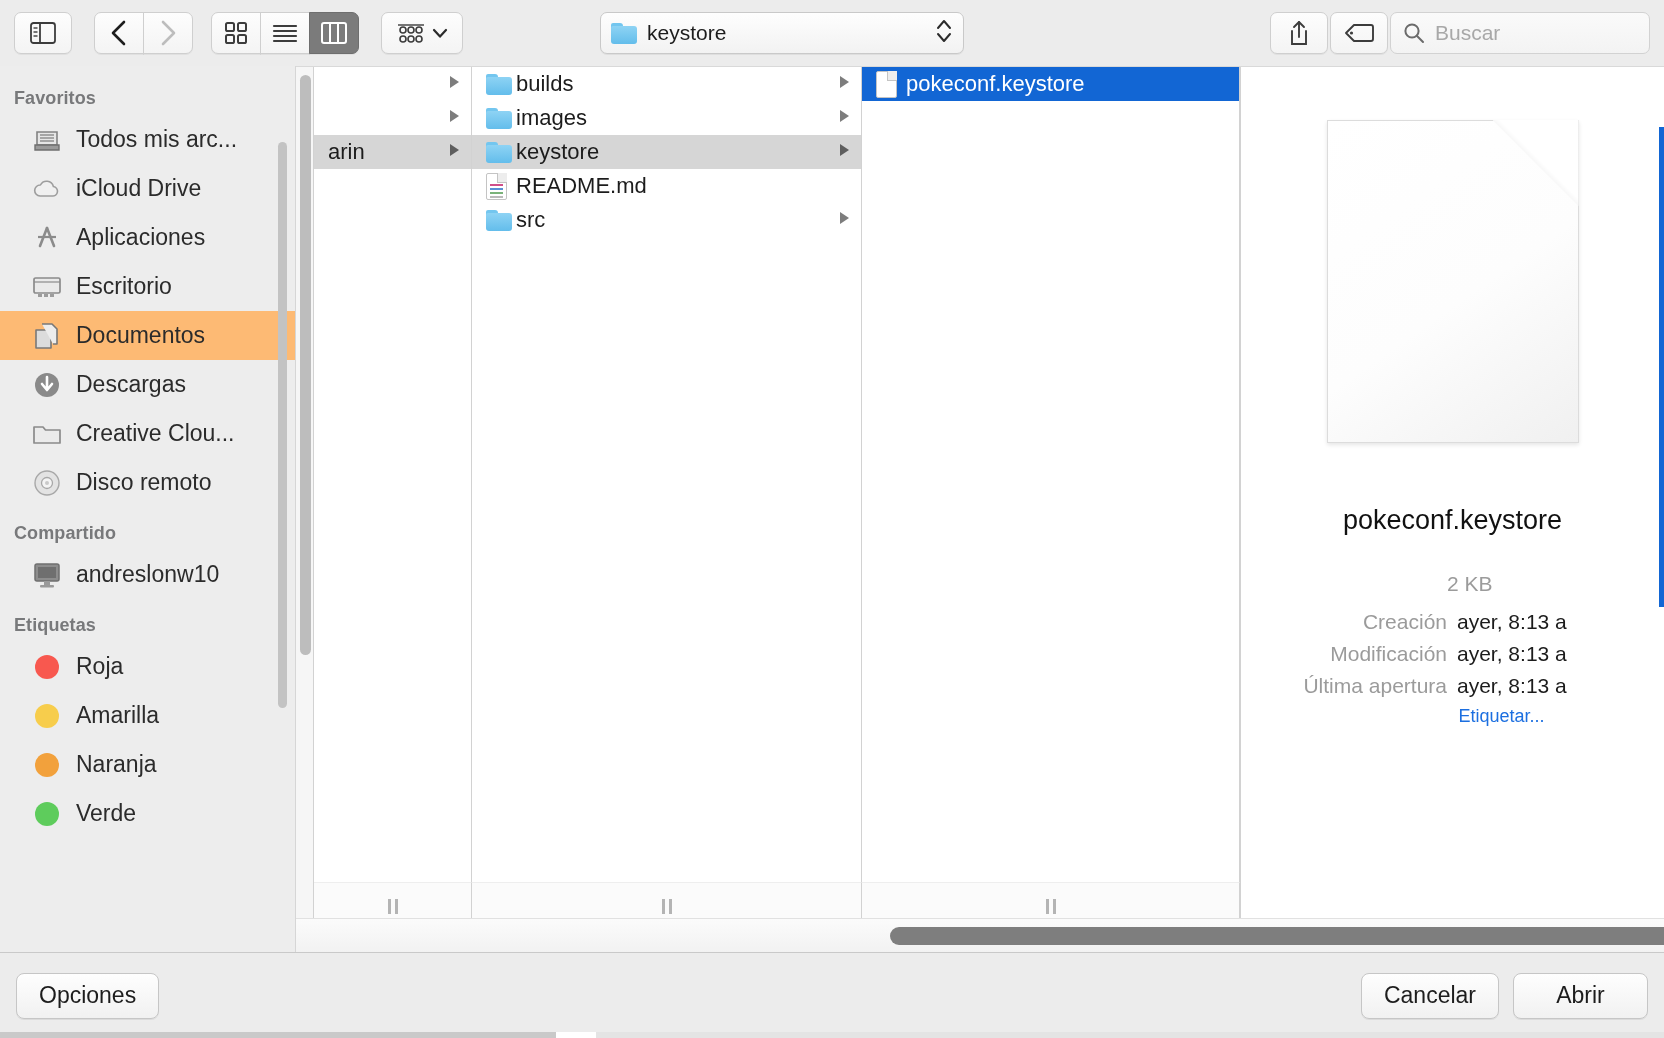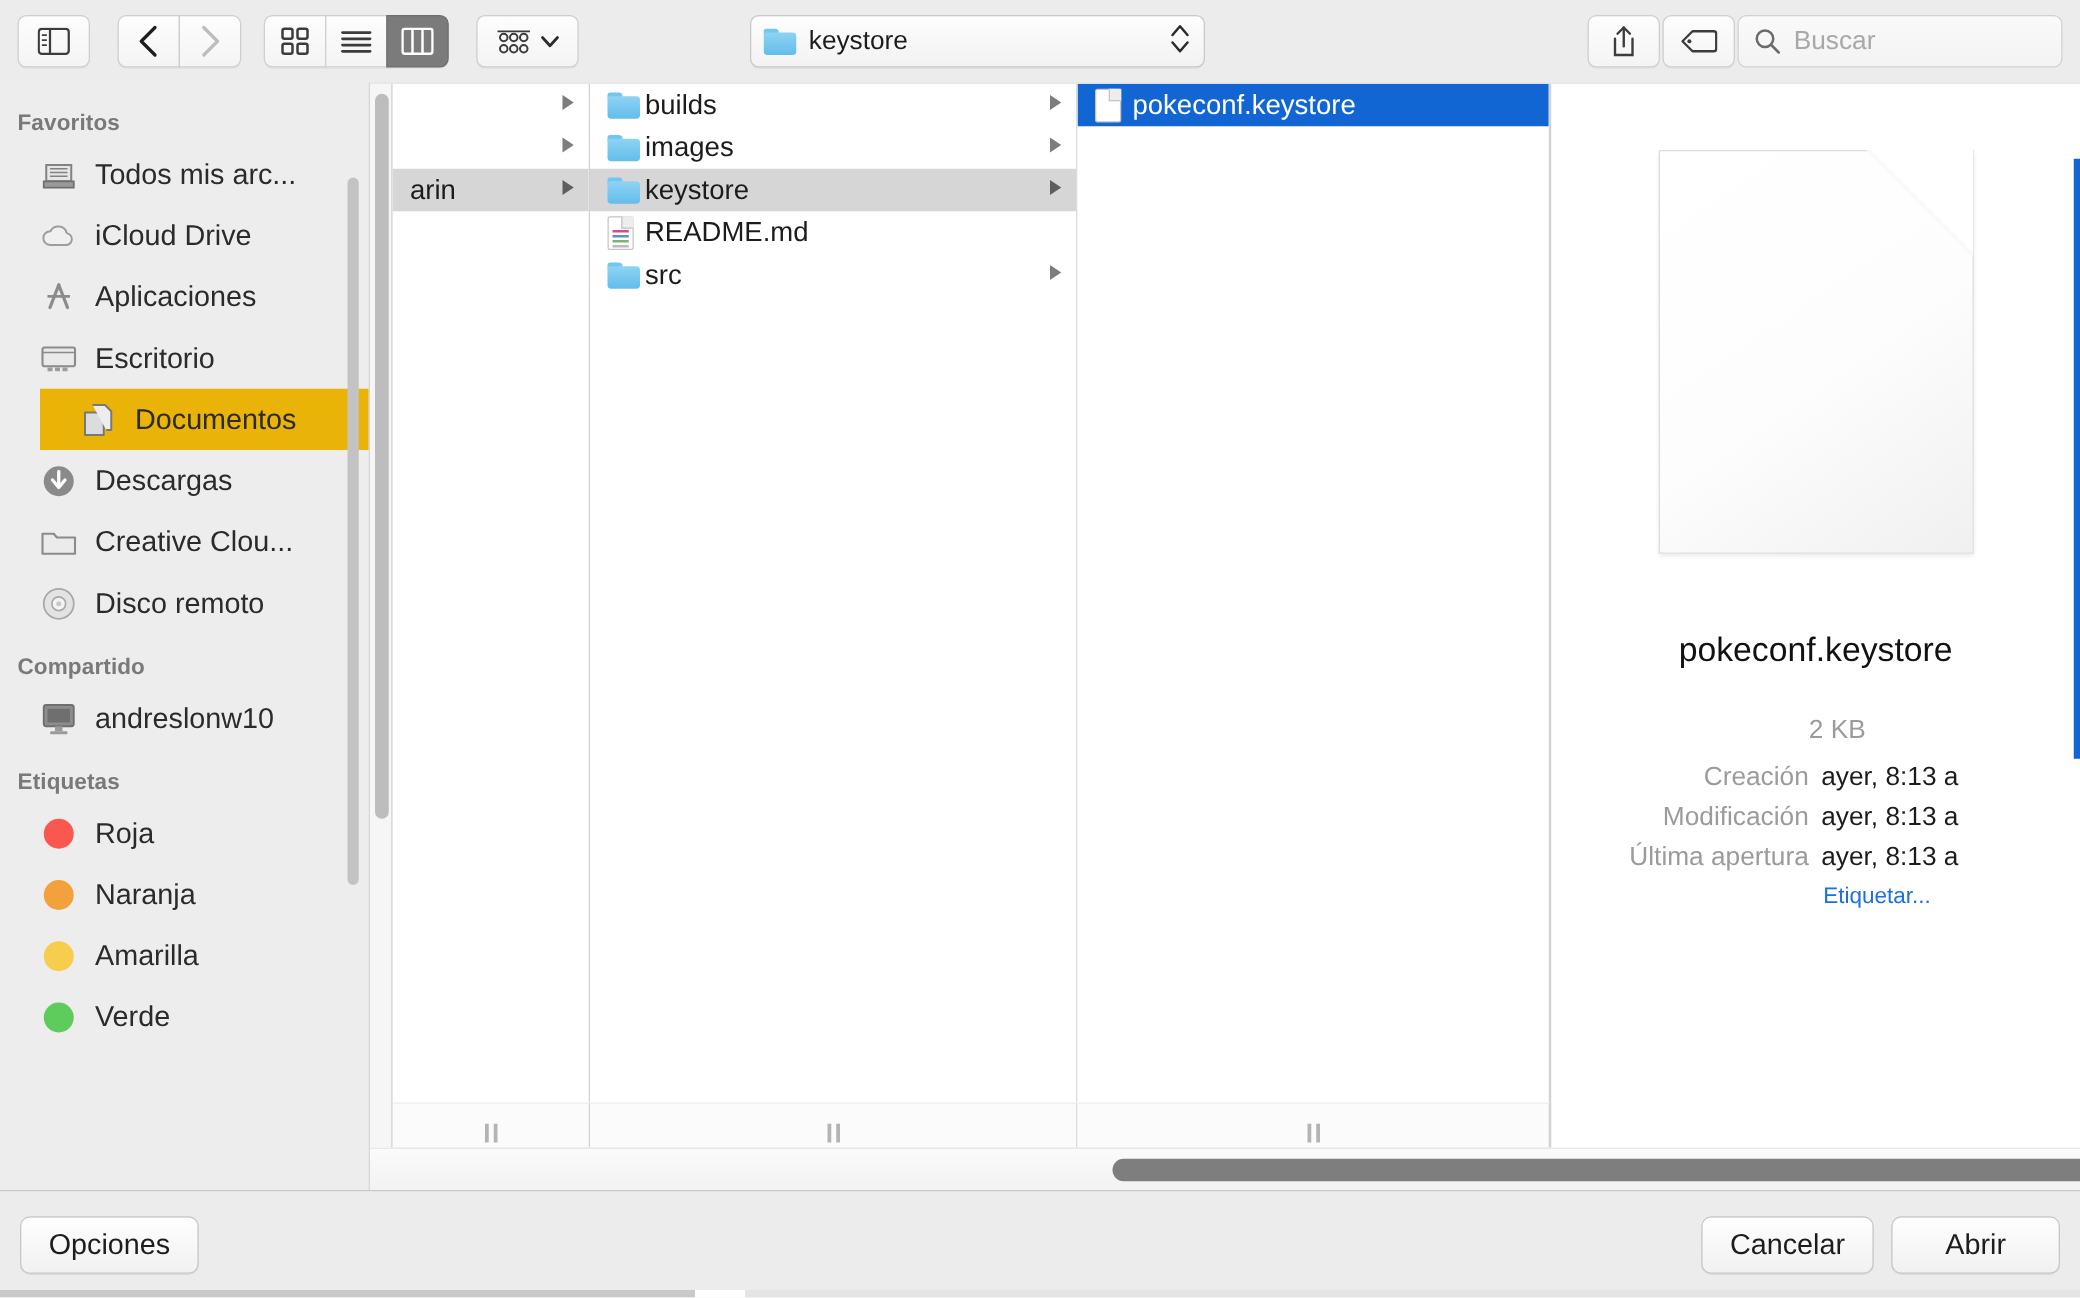--- a/index.html
+++ b/index.html
@@ -114,21 +114,21 @@
     overflow: hidden;
   }
   .sb-header {
     font-size: 18px; font-weight: bold; color: #78797b;
     padding: 8px 0 6px 14px; letter-spacing: 0.1px;
   }
   .sb-item {
     display: flex; align-items: center;
     height: 49px; padding-left: 30px; cursor: default;
   }
-  .sb-item.selected { background: #eab308; margin-left: 32px; }
+  .sb-item.selected { background: #fdba74; }
   .sb-item .ico {
     width: 34px; flex: 0 0 34px; display:flex; align-items:center; justify-content:center;
     margin-right: 12px;
   }
   .sb-item .txt {
     font-size: 23px; color: #2b2b2b; white-space: nowrap;
   }
   .dot { width: 24px; height: 24px; border-radius: 50%; }
   .sb-scroll {
     position: absolute; right: 8px; top: 76px;
@@ -514,29 +514,29 @@
       <div class="sb-header" style="padding-top:16px;">Etiquetas</div>
 
       <div class="sb-item">
         <span class="ico">
             <span class="dot" style="background:#f8584f"></span>
           </span>
         <span class="txt">Roja</span>
       </div>
       <div class="sb-item">
         <span class="ico">
+            <span class="dot" style="background:#f7cd4c"></span>
+          </span>
+        <span class="txt">Amarilla</span>
+      </div>
+      <div class="sb-item">
+        <span class="ico">
             <span class="dot" style="background:#f2a13c"></span>
           </span>
         <span class="txt">Naranja</span>
-      </div>
-      <div class="sb-item">
-        <span class="ico">
-            <span class="dot" style="background:#f7cd4c"></span>
-          </span>
-        <span class="txt">Amarilla</span>
       </div>
       <div class="sb-item">
         <span class="ico">
             <span class="dot" style="background:#5ecc5c"></span>
           </span>
         <span class="txt">Verde</span>
       </div>
 
       <div class="sb-scroll"></div>
     </div>

